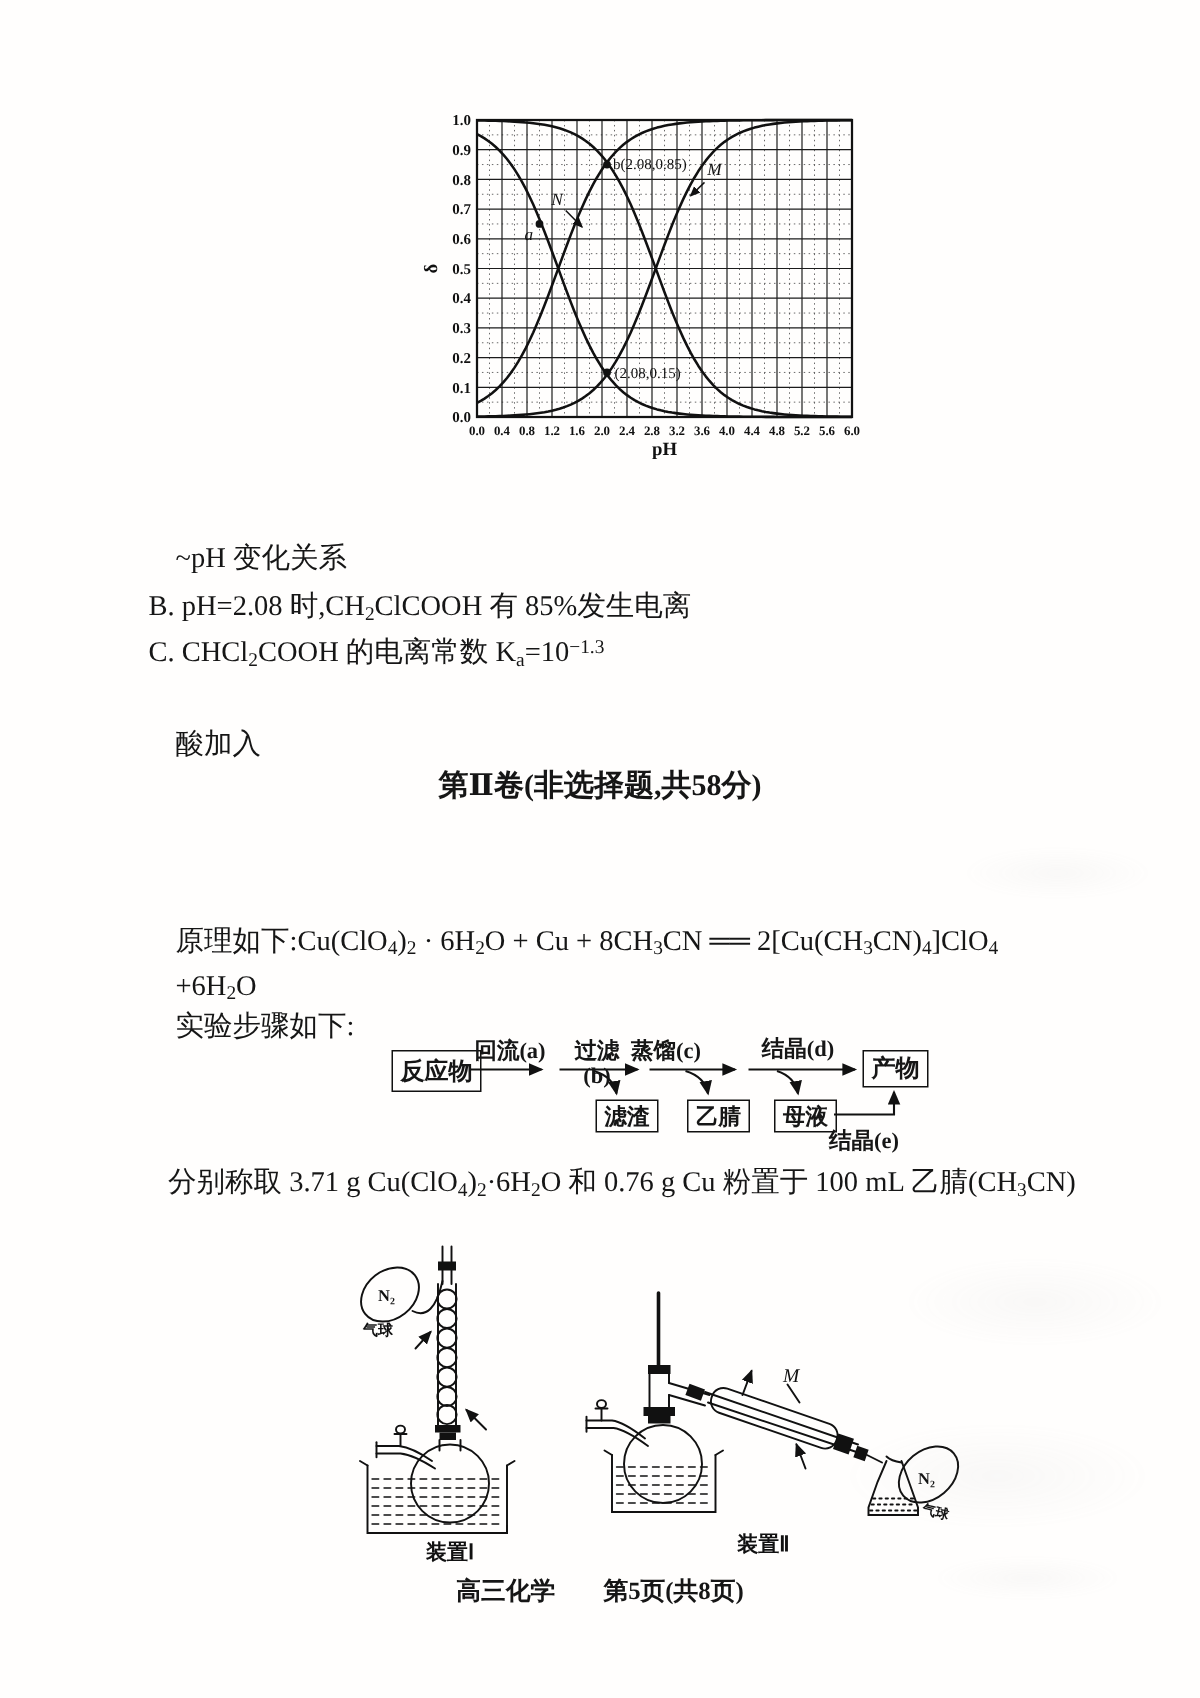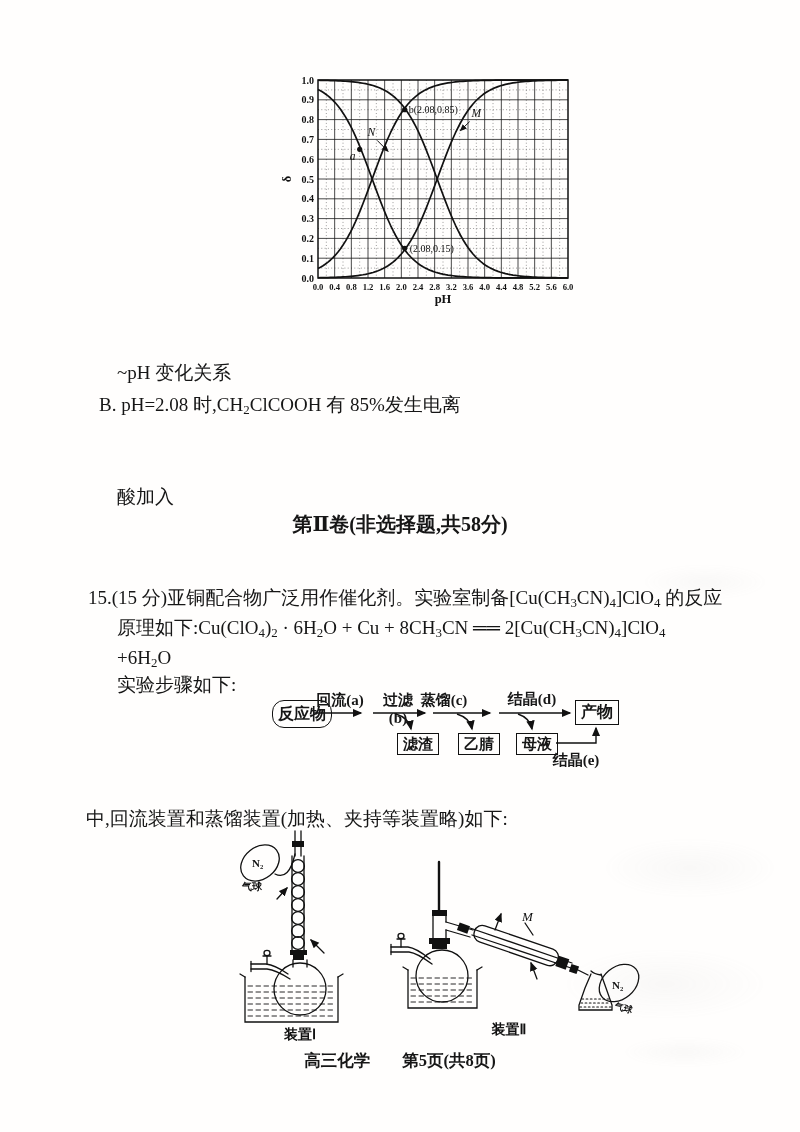--- a/index.html
+++ b/index.html
@@ -152,58 +152,58 @@
       <circle cx="124.66666666666667" cy="186.29999999999998" r="2.6" fill="#111"></circle>
       <text x="129.66666666666669" y="189.79999999999998" class="ann">(2.08,0.15)</text>
       <text x="91.33333333333334" y="74.43" class="ann annit" text-anchor="middle">N</text>
       <line x1="97.16666666666666" y1="78.39000000000001" x2="107.99999999999999" y2="89.28" class="annarrow" marker-end="url(#ah)"></line>
       <text x="196.33333333333331" y="54.63000000000001" class="ann annit" text-anchor="middle">M</text>
       <line x1="189.66666666666669" y1="59.57999999999999" x2="180.5" y2="68.49000000000001" class="annarrow" marker-end="url(#ah)"></line>
     </svg>
 
   <div class="t" style="left:117px;top:360px;">~pH 变化关系</div>
   <div class="t" style="left:99px;top:392px;">B. pH=2.08 时,CH<sub>2</sub>ClCOOH 有 85%发生电离</div>
+  <div class="t" style="left:99px;top:422px;">C. CHCl<sub>2</sub>COOH 的电离常数 K<sub>a</sub>=10<sup>−1.3</sup></div>
   <div class="t" style="left:117px;top:484px;">酸加入</div>
 
   <div class="t b center" style="top:511px;font-size:20px;">第Ⅱ卷(非选择题,共58分)</div>
 
-  <div class="t" style="left:88px;top:585px;">15.(15 分)亚铜配合物广泛用作催化剂。实验室制备[Cu(CH<sub>3</sub>CN)<sub>4</sub>]ClO<sub>4</sub> 的反应</div>
   <div class="t" style="left:117px;top:615px;">原理如下:Cu(ClO<sub>4</sub>)<sub>2</sub> · 6H<sub>2</sub>O + Cu + 8CH<sub>3</sub>CN ══ 2[Cu(CH<sub>3</sub>CN)<sub>4</sub>]ClO<sub>4</sub></div>
   <div class="t" style="left:117px;top:645px;">+6H<sub>2</sub>O</div>
   <div class="t" style="left:117px;top:672px;">实验步骤如下:</div>
 
   <div class="flow">
     <svg viewBox="0 0 400 90">
       <defs>
         <marker id="fah" markerWidth="8" markerHeight="8" refX="6" refY="3" orient="auto">
           <path d="M0,0L7,3L0,6Z" fill="#111"></path>
         </marker>
       </defs>
       <path class="fline" d="M74,25 H121" marker-end="url(#fah)"></path>
       <path class="fline" d="M133,25 H185" marker-end="url(#fah)"></path>
       <path class="fline" d="M193,25 H250" marker-end="url(#fah)"></path>
       <path class="fline" d="M259,25 H330" marker-end="url(#fah)"></path>
       <path class="fline" d="M156,26 Q169,30 171,41" marker-end="url(#fah)"></path>
       <path class="fline" d="M217,26 Q230,30 232,41" marker-end="url(#fah)"></path>
       <path class="fline" d="M278,26 Q290,30 292,41" marker-end="url(#fah)"></path>
       <path class="fline" d="M316,55 H356 V40" marker-end="url(#fah)"></path>
     </svg>
-    <div class="fbox" style="left:32px;top:12px;width:58px;height:26px;border-radius:12px;">反应物</div>
+    <div class="fbox" style="left:21px;top:12px;width:58px;height:26px;">反应物</div>
     <div class="fbox sm" style="left:157px;top:45px;width:40px;height:20px;">滤渣</div>
     <div class="fbox sm" style="left:218px;top:45px;width:40px;height:20px;">乙腈</div>
     <div class="fbox sm" style="left:276px;top:45px;width:40px;height:20px;">母液</div>
     <div class="fbox" style="left:335px;top:12px;width:42px;height:23px;">产物</div>
     <div class="flab" style="left:76px;top:3px;width:48px;">回流(a)</div>
     <div class="flab" style="left:134px;top:3px;width:48px;">过滤(b)</div>
     <div class="flab" style="left:180px;top:3px;width:48px;">蒸馏(c)</div>
     <div class="flab" style="left:266px;top:2px;width:52px;">结晶(d)</div>
     <div class="flab" style="left:310px;top:63px;width:52px;">结晶(e)</div>
   </div>
 
-  <div class="t" style="left:86px;top:806px;">中,回流装置和蒸馏装置(加热、夹持等装置略)如下:</div>
+  <div class="t" style="left:112px;top:776px;">分别称取 3.71 g Cu(ClO<sub>4</sub>)<sub>2</sub>·6H<sub>2</sub>O 和 0.76 g Cu 粉置于 100 mL 乙腈(CH<sub>3</sub>CN)</div>
 
   <svg id="apparatus-svg" viewBox="0 0 440 225">
     <defs>
       <marker id="aah" markerWidth="8" markerHeight="8" refX="6" refY="3" orient="auto">
         <path d="M0,0L7,3L0,6Z" fill="#111"></path>
       </marker>
     </defs>
     <g class="ink">
 
       <g>

